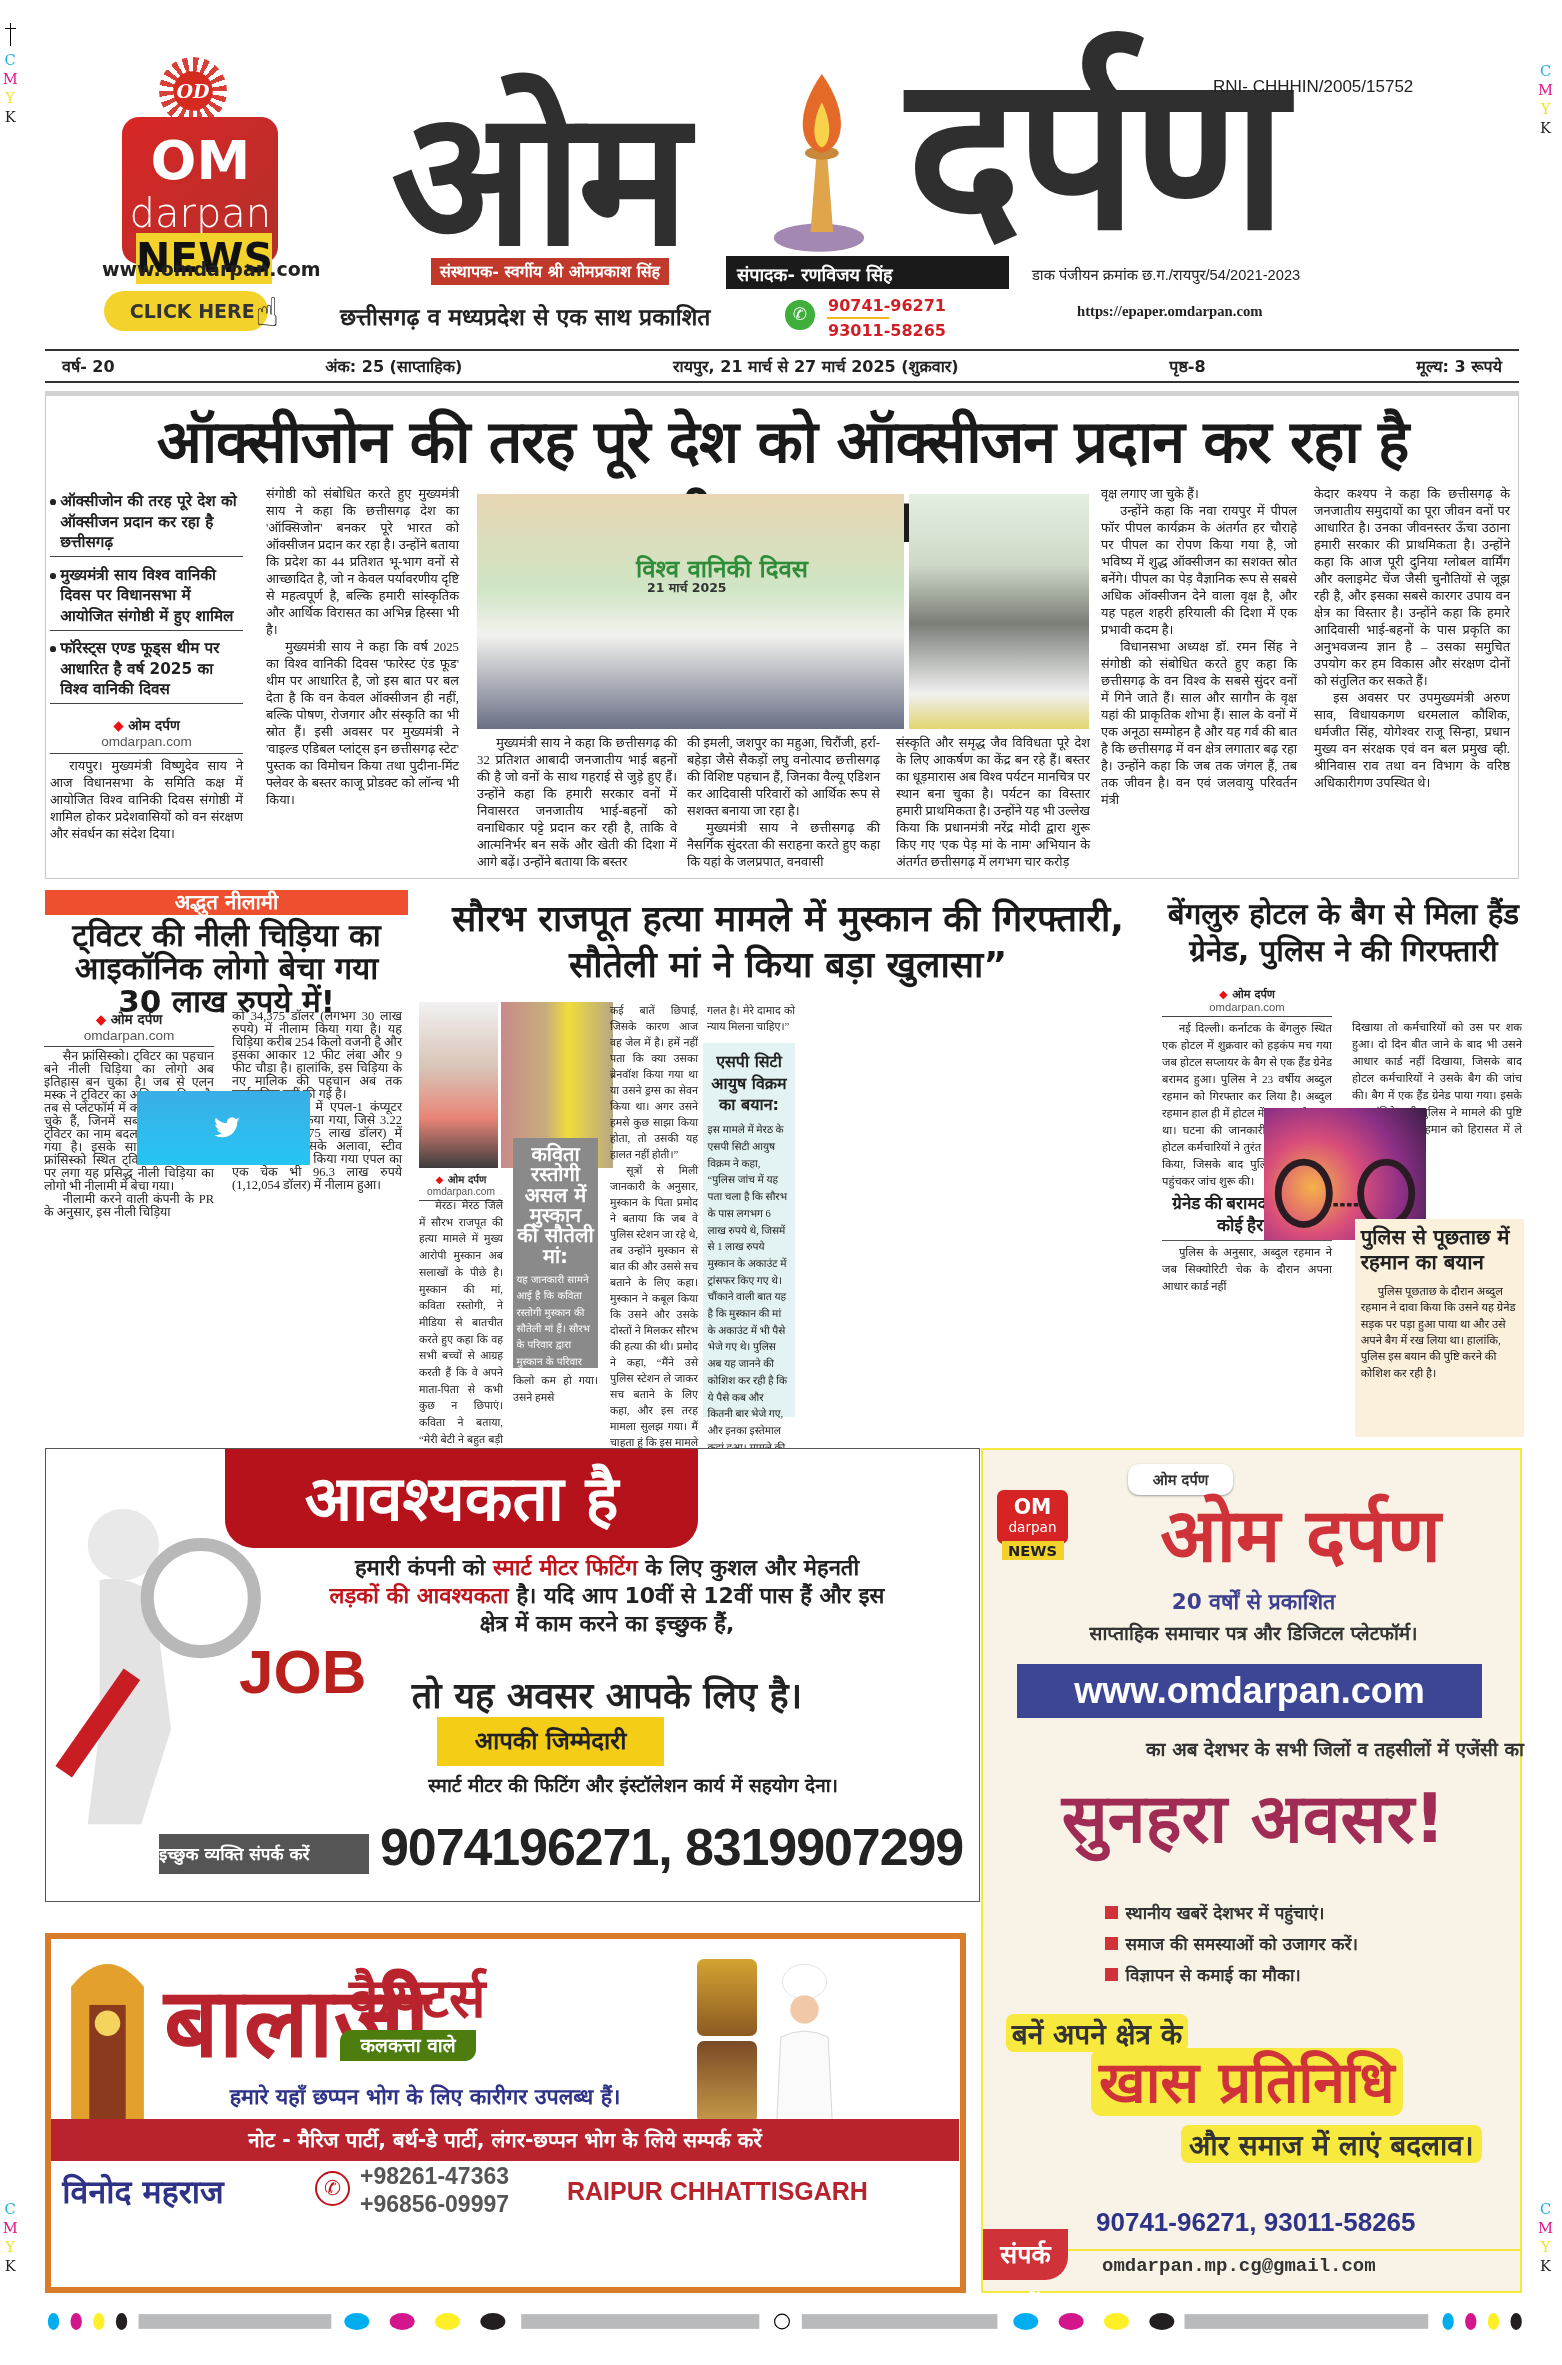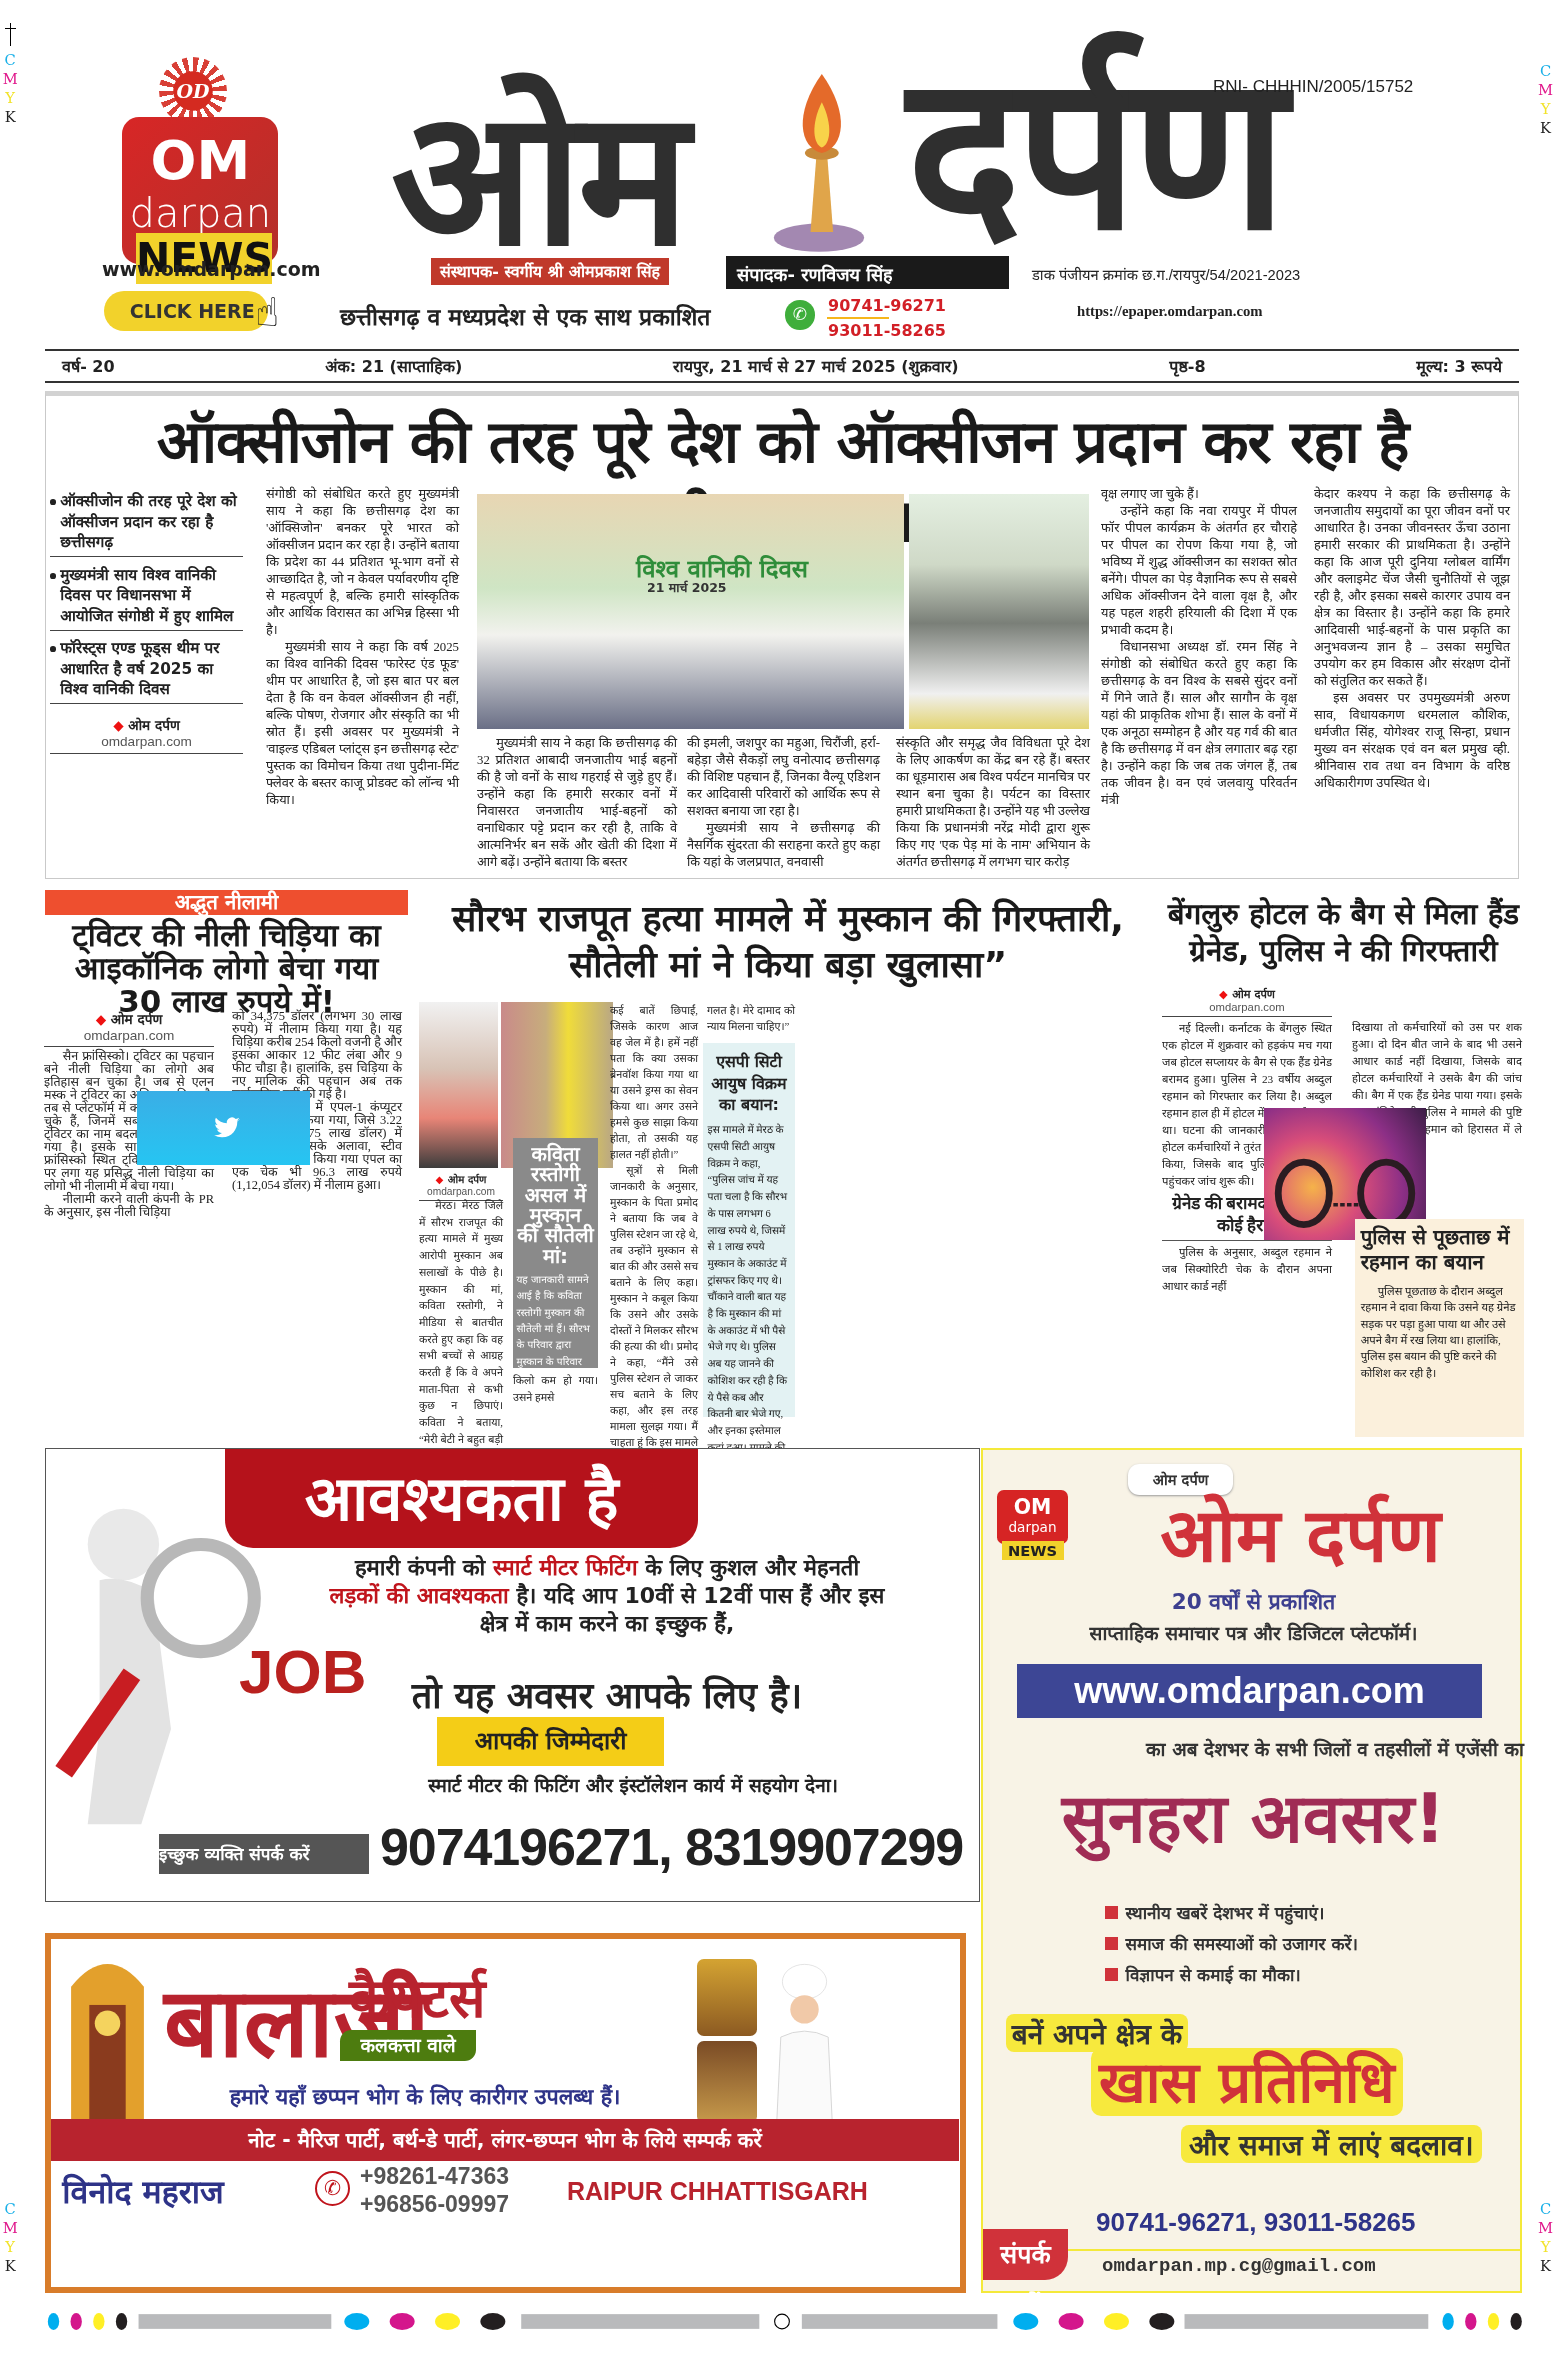--- a/index.html
+++ b/index.html
@@ -127,21 +127,21 @@
 <div class="abs epaper-url">https://epaper.omdarpan.com</div>
 <div class="abs tagline">छत्तीसगढ़ व मध्यप्रदेश से एक साथ प्रकाशित</div>
 <div class="abs phone-circle">✆</div>
 <div class="abs phone1">90741-96271</div>
 <div class="abs phone-sep"></div>
 <div class="abs phone2">93011-58265</div>
 
 <div class="abs dateline-top"></div>
 <div class="abs dateline">
   <span>वर्ष- 20</span>
-  <span>अंक: 21 (साप्ताहिक)</span>
+  <span>अंक: 25 (साप्ताहिक)</span>
   <span>रायपुर, 21 मार्च से 27 मार्च 2025 (शुक्रवार)</span>
   <span>पृष्ठ-8</span>
   <span>मूल्य: 3 रूपये</span>
 </div>
 <div class="abs dateline-bot"></div>
 
 <div class="abs lead-box"></div>
 <div class="abs lead-head">ऑक्सीजोन की तरह पूरे देश को ऑक्सीजन प्रदान कर रहा है छत्तीसगढ़: साय</div>
 
 <div class="abs bullets">
@@ -154,20 +154,23 @@
       <span>मुख्यमंत्री साय विश्व वानिकी दिवस पर विधानसभा में आयोजित संगोष्ठी में हुए शामिल</span>
     </div>
   <div class="bullet">
       <span class="dot"></span>
       <span>फॉरेस्ट्स एण्ड फूड्स थीम पर आधारित है वर्ष 2025 का विश्व वानिकी दिवस</span>
     </div>
   <div class="byline">
     <div class="bl1">ओम दर्पण</div>
     <div class="bl2">omdarpan.com</div>
   </div>
+  <div class="col" style="margin-top:4.5px">
+      <p>रायपुर। मुख्यमंत्री विष्णुदेव साय ने आज विधानसभा के समिति कक्ष में आयोजित विश्व वानिकी दिवस संगोष्ठी में शामिल होकर प्रदेशवासियों को वन संरक्षण और संवर्धन का संदेश दिया।</p>
+    </div>
 </div>
 
 <div class="abs col" style="left:266px;top:486px;width:193px">
   <p style="text-indent:0">संगोष्ठी को संबोधित करते हुए मुख्यमंत्री साय ने कहा कि छत्तीसगढ़ देश का 'ऑक्सिजोन' बनकर पूरे भारत को ऑक्सीजन प्रदान कर रहा है। उन्होंने बताया कि प्रदेश का 44 प्रतिशत भू-भाग वनों से आच्छादित है, जो न केवल पर्यावरणीय दृष्टि से महत्वपूर्ण है, बल्कि हमारी सांस्कृतिक और आर्थिक विरासत का अभिन्न हिस्सा भी है।</p>
   <p>मुख्यमंत्री साय ने कहा कि वर्ष 2025 का विश्व वानिकी दिवस 'फारेस्ट एंड फूड' थीम पर आधारित है, जो इस बात पर बल देता है कि वन केवल ऑक्सीजन ही नहीं, बल्कि पोषण, रोजगार और संस्कृति का भी स्रोत हैं। इसी अवसर पर मुख्यमंत्री ने 'वाइल्ड एडिबल प्लांट्स इन छत्तीसगढ़ स्टेट' पुस्तक का विमोचन किया तथा पुदीना-मिंट फ्लेवर के बस्तर काजू प्रोडक्ट को लॉन्च भी किया।</p>
 </div>
 
 <div class="abs photo" style="left:477px;top:494px;width:427px;height:235px">
   <div class="photo-banner" style="left:159px;top:57px">विश्व वानिकी दिवस</div>
   <div class="photo-banner" style="left:170px;top:85px;font-size:12.5px;color:#333">21 मार्च 2025</div>

